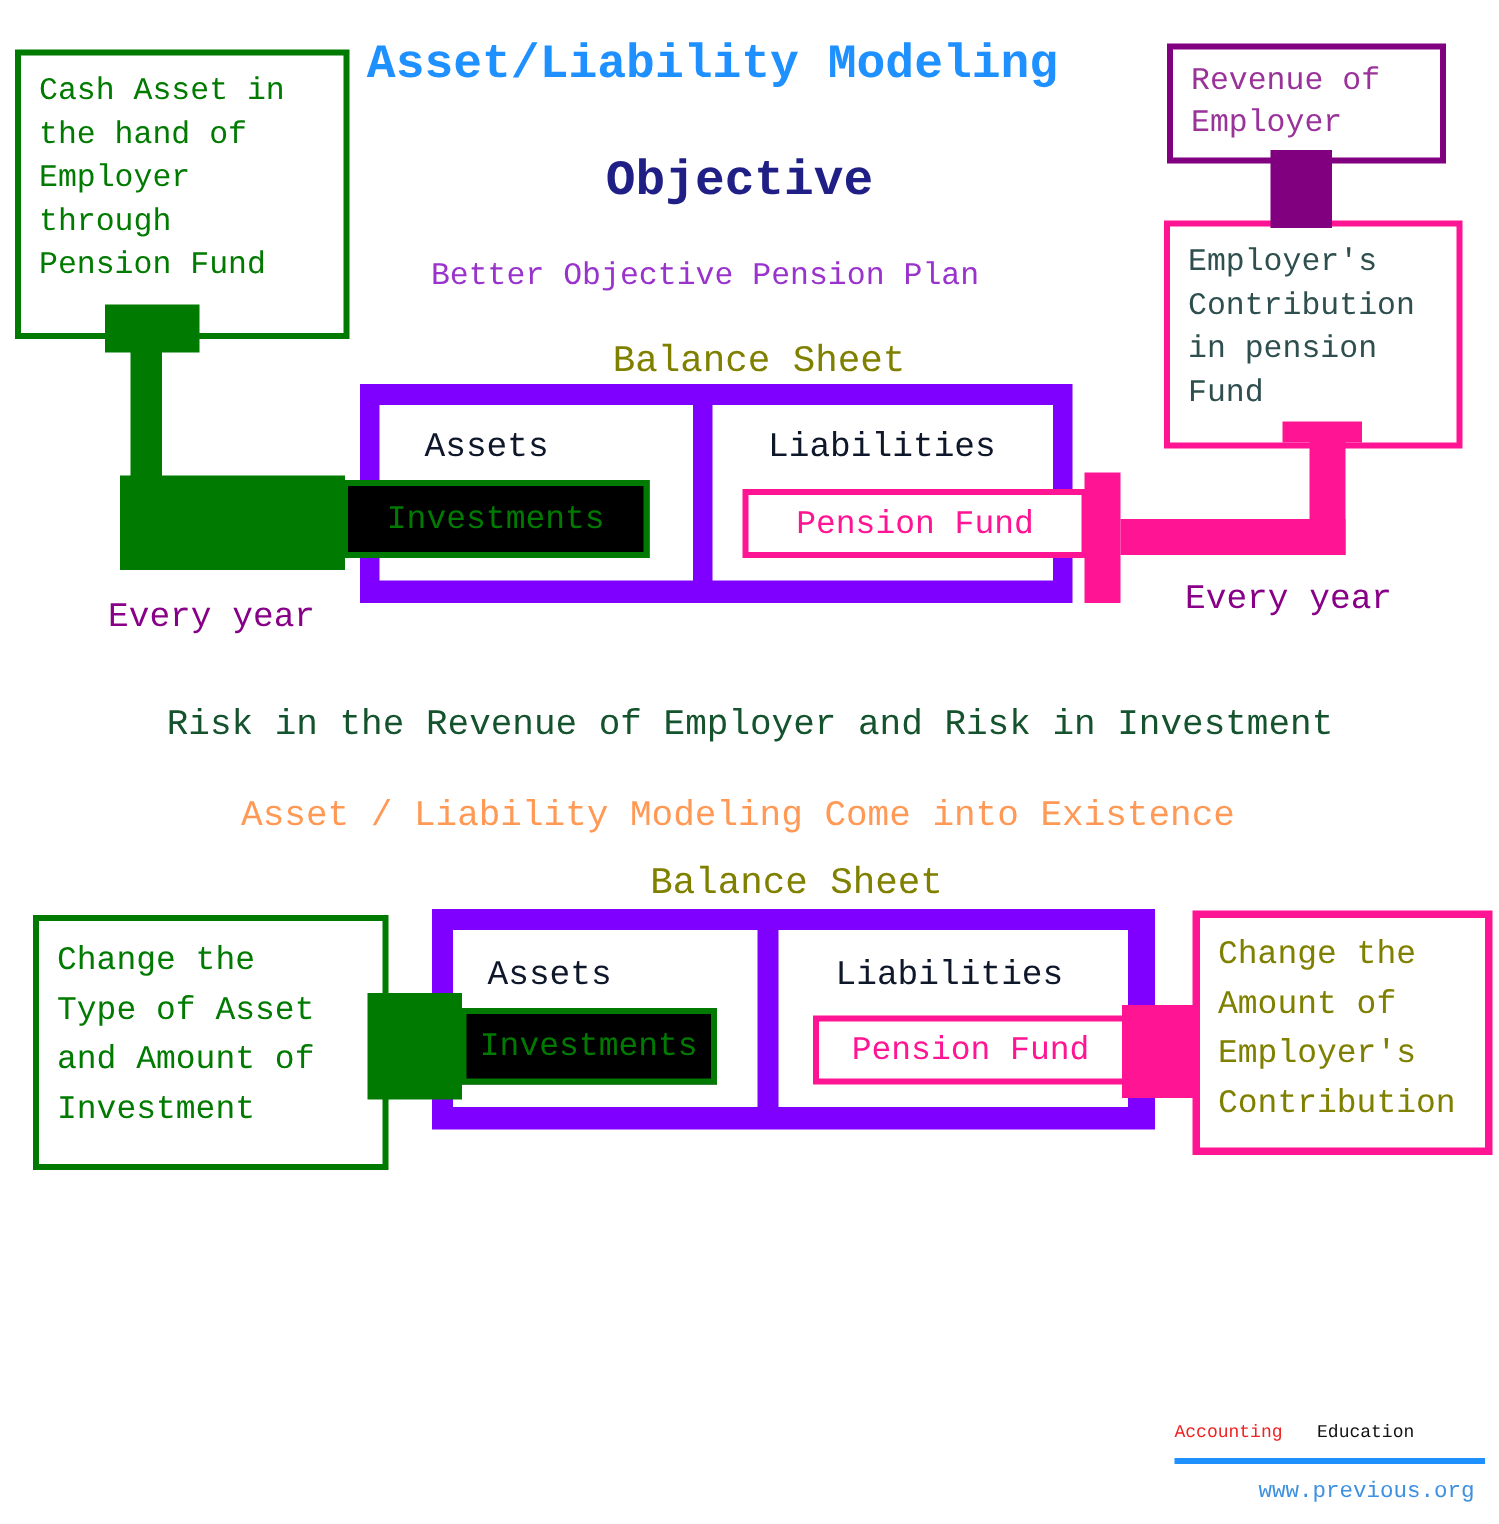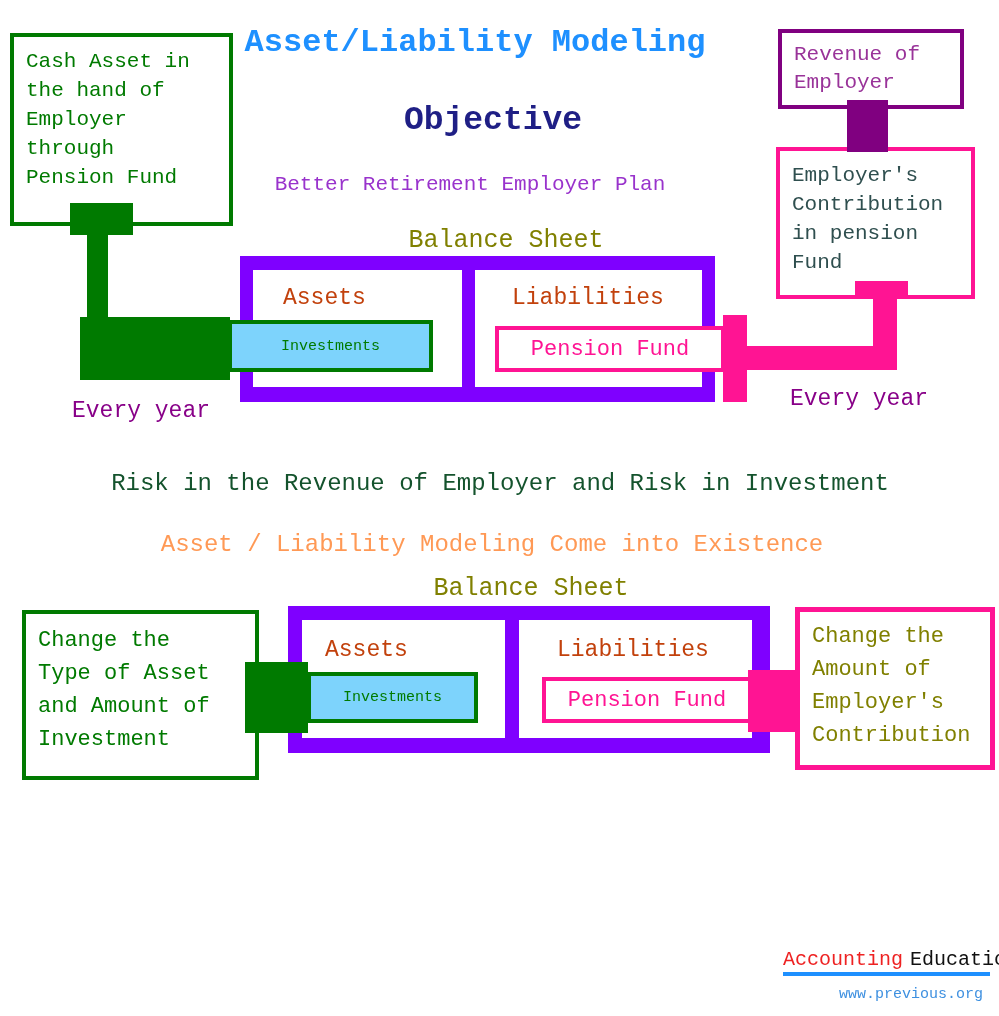--- a/index.html
+++ b/index.html
@@ -46,61 +46,61 @@
   .p-square2{left:748px;top:670px;width:50px;height:62px;z-index:4;}
 
   
   .sheet1{left:240px;top:256px;width:475px;height:146px;}
   .sheet2{left:288px;top:606px;width:482px;height:147px;}
   .panel{background:#ffffff;}
   .panel.a1{left:253px;top:270px;width:209px;height:117px;}
   .panel.l1{left:475px;top:270px;width:227px;height:117px;}
   .panel.a2{left:302px;top:620px;width:203px;height:118px;}
   .panel.l2{left:519px;top:620px;width:233px;height:118px;}
-  .col-label{font-size:23px;color:#c2410c;}
+  .col-label{font-size:23px;color:#0f172a;}
   .assets1{left:283px;top:285px;}
   .liab1{left:512px;top:285px;}
   .assets2{left:325px;top:637px;}
   .liab2{left:557px;top:637px;}
 
-  .inv-box{border:4px solid #007A00;background:#7dd3fc;color:#007A00;font-size:15px;z-index:3;
+  .inv-box{border:4px solid #007A00;background:#000000;color:#007A00;font-size:22px;z-index:3;
            display:flex;align-items:center;justify-content:center;}
   .inv1{left:228px;top:320px;width:197px;height:44px;}
   .inv2{left:307px;top:672px;width:163px;height:43px;}
   .pen-box{border:4px solid #FF1493;background:#fff;color:#FF1493;font-size:22px;z-index:3;
            display:flex;align-items:center;justify-content:center;}
   .pen1{left:495px;top:326px;width:222px;height:38px;}
   .pen2{left:542px;top:677px;width:202px;height:38px;}
 
   .every-year{font-size:23px;color:#880088;}
   .ey-left{left:72px;top:398px;}
   .ey-right{left:790px;top:386px;}
 
   
   .change-asset-box{left:22px;top:610px;width:217px;height:152px;border:4px solid #007A00;
            color:#007A00;font-size:22px;line-height:33px;padding:10px 0 0 12px;background:#fff;}
   .change-contrib-box{left:795px;top:607px;width:178px;height:145px;border:5px solid #FF1493;
            color:#808000;font-size:22px;line-height:33px;padding:8px 0 0 12px;background:#fff;}
 
   
   .paragraph{left:35px;top:798px;width:940px;font-size:25px;line-height:36px;color:#F01010;}
-  .brand{left:783px;top:948px;width:207px;font-size:20px;display:flex;gap:7px;justify-content:flex-start;}
+  .brand{left:783px;top:948px;width:207px;font-size:12px;display:flex;gap:23px;justify-content:flex-start;}
   .brand .acc{color:#EE2222;}
   .brand .edu{color:#111111;}
   .rule{left:783px;top:972px;width:207px;height:4px;background:#1E90FF;}
   .website{left:783px;top:986px;width:200px;font-size:15px;color:#3E90E0;text-align:right;}
 </style>
 </head>
 <body>
 
 <div class="stage">
 
   <div class="abs center objective">Objective</div>
   <div class="abs center title">Asset/Liability Modeling</div>
-  <div class="abs center subtitle">Better Retirement Employer Plan</div>
+  <div class="abs center subtitle">Better Objective Pension Plan</div>
   <div class="abs center bs1-label">Balance Sheet</div>
 
   <div class="abs cash-box pre">Cash Asset in
 the hand of
 Employer
 through
 Pension Fund</div>
 
   <div class="abs revenue-box pre">Revenue of
 Employer</div>

